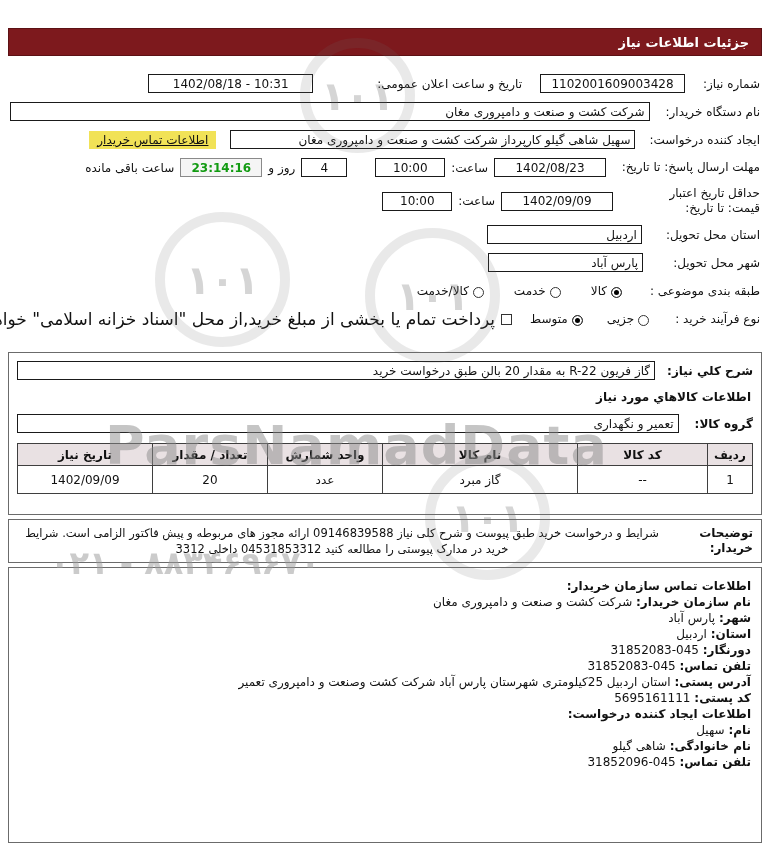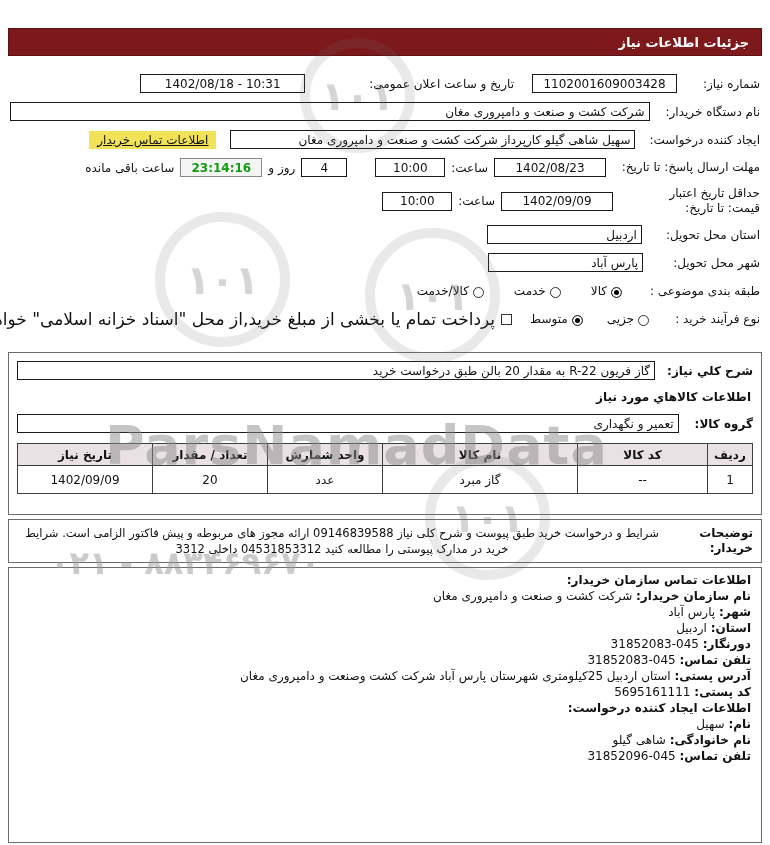--- a/index.html
+++ b/index.html
@@ -31,21 +31,21 @@
   .hl { background:#f1e257; padding:2px 8px; text-decoration:underline; cursor:pointer; white-space:nowrap; }
   .radio { width:11px; height:11px; min-width:11px; border:1px solid #333; border-radius:50%; background:#fff; display:inline-block; }
   .radio.on { background:#000; box-shadow: inset 0 0 0 2px #fff; }
   .chk { width:11px; height:11px; min-width:11px; border:1px solid #333; background:#fff; display:inline-block; }
   .opt { display:flex; align-items:flex-end; gap:4px; }
   .small { font-size:17px; white-space:nowrap; }
   
   .sec { position:absolute; right:8px; left:8px; border:1px solid #6b6b6b; z-index:1; background:transparent; }
   #sec-need { top:352px; height:163px; padding:8px 8px 0; }
   #sec-notes { top:519px; height:44px; display:flex; align-items:center; gap:10px; padding:2px 8px; }
-  #sec-contact { top:567px; bottom:2px; padding:4px 10px; }
+  #sec-contact { top:567px; bottom:2px; padding:10px 10px; }
   .sec-row { display:flex; align-items:center; gap:6px; margin-bottom:10px; }
   .b { font-weight:bold; white-space:nowrap; }
   .sec-title { font-weight:bold; margin:2px 2px 10px; }
   
   table { border-collapse:collapse; width:100%; direction:rtl; margin-top:2px; }
   th, td { border:1px solid #3f3f3f; text-align:center; font-size:12px; padding:2px 4px; }
   th { background:#e9e1e3; height:22px; font-weight:bold; }
   td { height:28px; }
   
   .notes-label { width:76px; font-weight:bold; line-height:15px; }
@@ -70,21 +70,21 @@
 </head>
 <body>
 
 <div class="hdr">
   <span>جزئیات اطلاعات نیاز</span>
 </div>
 
 <div class="form-area">
 
   <div class="frow">
-    <span class="lbl" style="margin-left:20px">شماره نیاز:</span>
+    <span class="lbl" style="margin-left:12px">شماره نیاز:</span>
     <span class="inp ltrc" style="width:145px; margin-left:12px">1102001609003428</span>
     <span class="lbl" style="margin-left:58px">تاریخ و ساعت اعلان عمومی:</span>
     <span class="inp ltrc" style="width:165px">1402/08/18 - 10:31</span>
   </div>
 
   <div class="frow">
     <span class="lbl" style="margin-left:10px">نام دستگاه خریدار:</span>
     <span class="inp fill">شرکت کشت و صنعت و دامپروری مغان</span>
   </div>
 
@@ -201,21 +201,21 @@
   <div class="notes-text">شرایط و درخواست خرید طبق پیوست و شرح کلی نیاز 09146839588 ارائه مجوز های مربوطه و پیش فاکتور الزامی است. شرایط خرید در مدارک پیوستی را مطالعه کنید 04531853312 داخلی 3312</div>
 </div>
 
 <div id="sec-contact" class="sec">
   <div class="cline"><b>اطلاعات تماس سازمان خریدار:</b></div>
   <div class="cline"><b>نام سازمان خریدار:</b> <span>شرکت کشت و صنعت و دامپروری مغان</span></div>
   <div class="cline"><b>شهر:</b> <span>پارس آباد</span></div>
   <div class="cline"><b>استان:</b> <span>اردبیل</span></div>
   <div class="cline"><b>دورنگار:</b> <span>045-31852083</span></div>
   <div class="cline"><b>تلفن تماس:</b> <span>045-31852083</span></div>
-  <div class="cline"><b>آدرس پستی:</b> <span>استان اردبیل 25کیلومتری شهرستان پارس آباد شرکت کشت وصنعت و دامپروری مغان</span></div>
+  <div class="cline"><b>آدرس پستی:</b> <span>استان اردبیل 25کیلومتری شهرستان پارس آباد شرکت کشت وصنعت و دامپروری تعمیر</span></div>
   <div class="cline"><b>کد پستی:</b> <span>5695161111</span></div>
   <div class="cline"><b>اطلاعات ایجاد کننده درخواست:</b></div>
   <div class="cline"><b>نام:</b> <span>سهیل</span></div>
   <div class="cline"><b>نام خانوادگی:</b> <span>شاهی گیلو</span></div>
   <div class="cline"><b>تلفن تماس:</b> <span>045-31852096</span></div>
 </div>
 
 <div id="st1" class="stamp">۱۰۱</div>
 <div id="st2" class="stamp">۱۰۱</div>
 <div id="st3" class="stamp">۱۰۱</div>

